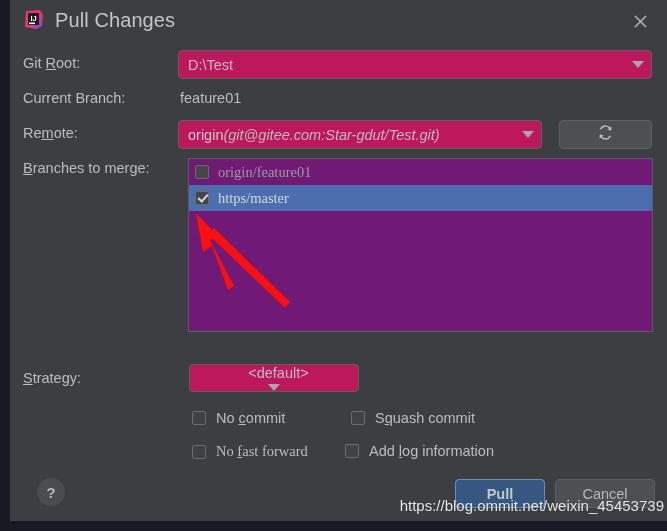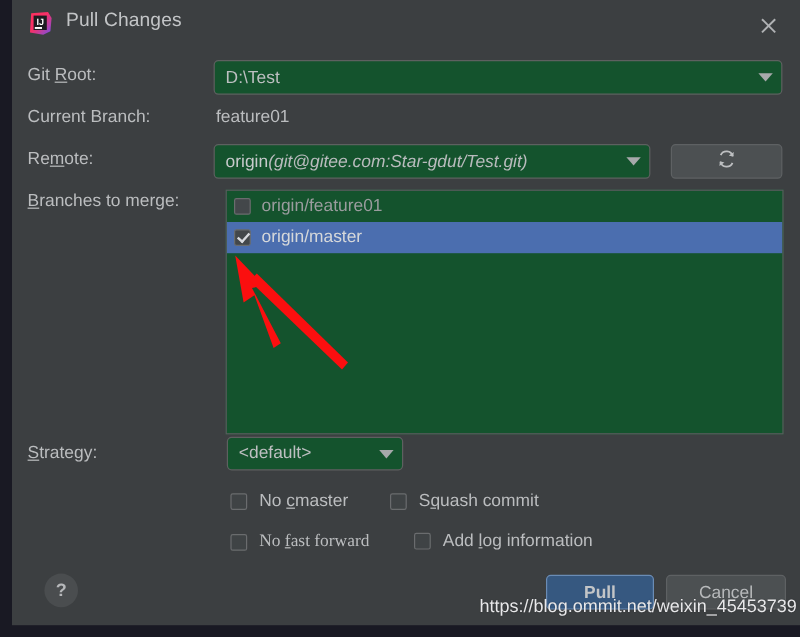--- a/index.html
+++ b/index.html
@@ -35,21 +35,21 @@
     width: 657px; height: 40px;
   }
   .app-icon {
     position: absolute;
     left: 13px; top: 9px;
     width: 21px; height: 21px;
   }
   .title-text {
     position: absolute;
     left: 45px; top: 9px;
-    font-size: 16px;
+    font-size: 20px;
     color: #c3c5c7;
     letter-spacing: 0.1px;
     white-space: nowrap;
   }
   .close-btn {
     position: absolute;
     right: 10px; top: 6px;
     width: 34px; height: 30px;
     display: flex; align-items: center; justify-content: center;
     cursor: pointer;
@@ -74,21 +74,21 @@
     position: absolute;
     left: 170px; top: 90px;
     font-size: 14.5px;
     color: #bbbdbf;
     white-space: nowrap;
   }
 
   
   .combo {
     position: absolute;
-    background: #14532d;
+    background: #be185d;
     border: 1px solid #5e6060;
     border-radius: 4px;
     box-sizing: border-box;
     display: flex;
     align-items: center;
     cursor: pointer;
   }
   .combo .combo-text {
     flex: 1 1 auto;
     padding-left: 9px;
@@ -106,21 +106,21 @@
   }
   .tri {
     width: 0; height: 0;
     border-left: 6px solid transparent;
     border-right: 6px solid transparent;
     border-top: 7px solid #a7a9ab;
   }
 
   .combo-gitroot  { left: 168px; top: 50px;  width: 474px; height: 29px; }
   .combo-remote   { left: 168px; top: 120px; width: 364px; height: 29px; }
-  .combo-strategy { left: 179px; top: 364px; width: 147px; height: 28px; }
+  .combo-strategy { left: 179px; top: 364px; width: 170px; height: 28px; flex-direction: column; }
 
   .remote-name { font-weight: normal; color: #c8cacc; }
   .remote-url  { font-style: italic; color: #b9bbbd; }
 
   
   .refresh-btn {
     position: absolute;
     left: 549px; top: 120px;
     width: 93px; height: 29px;
     background: #4c5052;
@@ -128,25 +128,26 @@
     border-radius: 4px;
     box-sizing: border-box;
     display: flex; align-items: center; justify-content: center;
     cursor: pointer;
   }
 
   
   .listbox {
     position: absolute;
     left: 178px; top: 158px;
-    width: 465px; height: 204px;
-    background: #14532d;
+    width: 465px; height: 174px;
+    background: #701a75;
     border: 1px solid #5a5c5e;
     box-sizing: border-box;
     overflow: hidden;
+    font-family: Liberation Serif, serif;
   }
   .list-row {
     position: relative;
     height: 26px;
     display: flex;
     align-items: center;
     padding-left: 6px;
     cursor: pointer;
   }
   .list-row.selected { background: #4b6eaf; }
@@ -195,21 +196,21 @@
   .optcb .optlbl {
     font-size: 14.5px;
     color: #bbbdbf;
     margin-left: 10px;
     white-space: nowrap;
   }
   .optcb .optlbl u { text-decoration: underline; }
 
   .opt-nocommit { left: 182px; top: 410px; }
   .opt-noff     { left: 182px; top: 443px; font-family: Liberation Serif, serif; }
-  .opt-squash   { left: 315px; top: 410px; }
+  .opt-squash   { left: 341px; top: 410px; }
   .opt-addlog   { left: 335px; top: 443px; }
 
   
   .help-btn {
     position: absolute;
     left: 27px; top: 478px;
     width: 28px; height: 28px;
     border-radius: 50%;
     background: #4a4d4f;
     display: flex; align-items: center; justify-content: center;
@@ -322,35 +323,35 @@
     </div>
 
     <div class="lbl lbl-merge"><span></span><u>B</u><span>ranches to merge:</span></div>
     <div class="listbox">
       <div class="list-row">
         <span class="cb"></span>
         <span class="row-label">origin/feature01</span>
       </div>
       <div class="list-row selected">
         <span class="cb checked"></span>
-        <span class="row-label">origin/master</span>
+        <span class="row-label">https/master</span>
       </div>
     </div>
 
     <div class="lbl lbl-strategy"><span></span><u>S</u><span>trategy:</span></div>
     <div class="combo combo-strategy">
       <span class="combo-text">&lt;default&gt;</span>
       <span class="arrow">
           <i class="tri"></i>
         </span>
     </div>
 
     <div class="optcb opt-nocommit">
       <span class="optbox"></span>
-      <span class="optlbl"><span>No </span><u>c</u><span>master</span></span>
+      <span class="optlbl"><span>No </span><u>c</u><span>ommit</span></span>
     </div>
     <div class="optcb opt-noff">
       <span class="optbox"></span>
       <span class="optlbl"><span>No </span><u>f</u><span>ast forward</span></span>
     </div>
     <div class="optcb opt-squash">
       <span class="optbox"></span>
       <span class="optlbl"><span>S</span><u>q</u><span>uash commit</span></span>
     </div>
     <div class="optcb opt-addlog">

